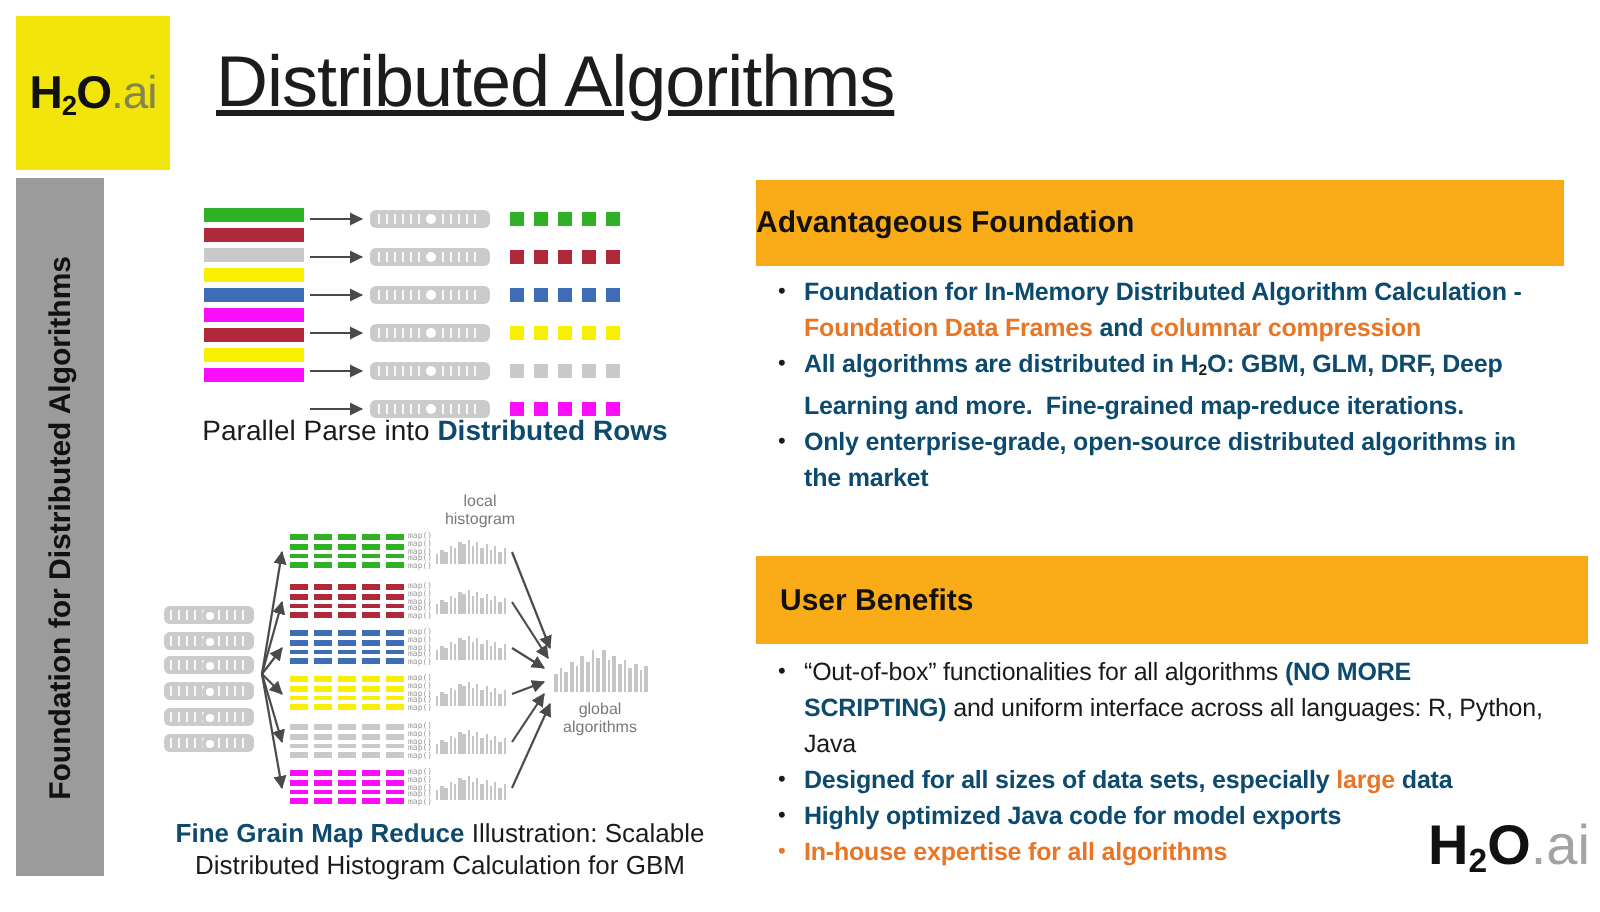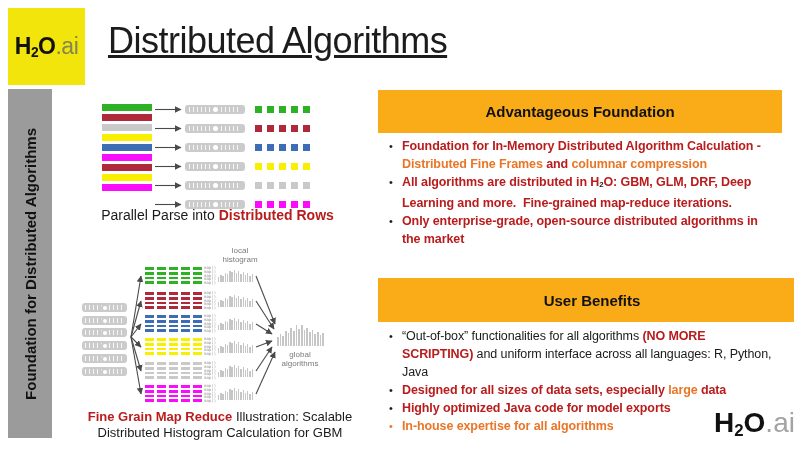--- a/index.html
+++ b/index.html
@@ -37,34 +37,34 @@
 
   .tiny-label{position:absolute;font-size:8px;line-height:9px;color:#7a7a7a;
               text-align:center;white-space:pre-line;}
 
   .caption{position:absolute;text-align:center;color:#1c1c1c;}
   #caption1{left:95px;top:207px;width:245px;font-size:14px;}
   #caption2{left:65px;top:409px;width:310px;font-size:13px;line-height:16px;}
 
   
   .hdr-box{position:absolute;left:378px;width:404px;display:flex;align-items:center;
-           justify-content:center;z-index:3;}
+           z-index:3;}
   #box1{top:90px;height:43px;}
   #box2{top:278px;height:44px;}
   .hdr-box span{font-weight:700;font-size:15px;color:#111;}
 
   .bullets{position:absolute;left:389px;width:383px;z-index:1;
            font-size:12.5px;line-height:18px;letter-spacing:-0.1px;}
   #bullets1{top:137px;}
   #bullets2{top:327px;}
   .bullet{display:flex;}
   .bullet .marker{width:13px;flex:none;font-size:11px;}
   .bullet .btext{flex:1;}
   .seg-n{font-weight:400;color:#1a1a1a;}
-  .seg-b{font-weight:700;color:#b91c1c;}
+  .seg-b{font-weight:700;color:#0c4a6e;}
   .seg-o{font-weight:700;}
   .seg-bsub{font-weight:700;color:#1a1a1a;font-size:0.62em;vertical-align:-0.18em;}
 
   
   #footer-logo{position:absolute;left:714px;top:407px;font-size:28px;font-weight:700;
                color:#111;white-space:nowrap;}
   #footer-logo .lg-ai{font-weight:400;color:#a3a3a3;}
 
   #arrow-layer{position:absolute;left:0;top:0;pointer-events:none;z-index:2;}
 </style>
@@ -425,21 +425,21 @@
   <div class="caption" id="caption2"><span class="seg-b">Fine Grain Map Reduce</span><span class="seg-n"> Illustration: Scalable Distributed Histogram Calculation for GBM</span></div>
 
   <div class="caption" id="caption1"><span class="seg-n">Parallel Parse into </span><span class="seg-b">Distributed Rows</span></div>
 
   <div class="hdr-box" id="box1" style="background: rgb(250, 171, 24);">
     <span>Advantageous Foundation</span>
   </div>
   <div class="bullets" id="bullets1">
       <div class="bullet">
         <div class="marker">•</div>
-        <div class="btext"><span class="seg-b">Foundation for In-Memory Distributed Algorithm Calculation - </span><span class="seg-o" style="color: rgb(233, 118, 39);">Distributed Fine Frames</span><span class="seg-b"> and </span><span class="seg-o" style="color: rgb(233, 118, 39);">columnar compression</span></div>
+        <div class="btext"><span class="seg-b">Foundation for In-Memory Distributed Algorithm Calculation - </span><span class="seg-o" style="color: rgb(233, 118, 39);">Foundation Data Frames</span><span class="seg-b"> and </span><span class="seg-o" style="color: rgb(233, 118, 39);">columnar compression</span></div>
       </div>
       <div class="bullet">
         <div class="marker">•</div>
         <div class="btext"><span class="seg-b">All algorithms are distributed in H</span><span class="seg-bsub">2</span><span class="seg-b">O: GBM, GLM, DRF, Deep Learning and more.&nbsp; Fine-grained map-reduce iterations.</span></div>
       </div>
       <div class="bullet">
         <div class="marker">•</div>
         <div class="btext"><span class="seg-b">Only enterprise-grade, open-source distributed algorithms in the market</span></div>
       </div>
     </div>

